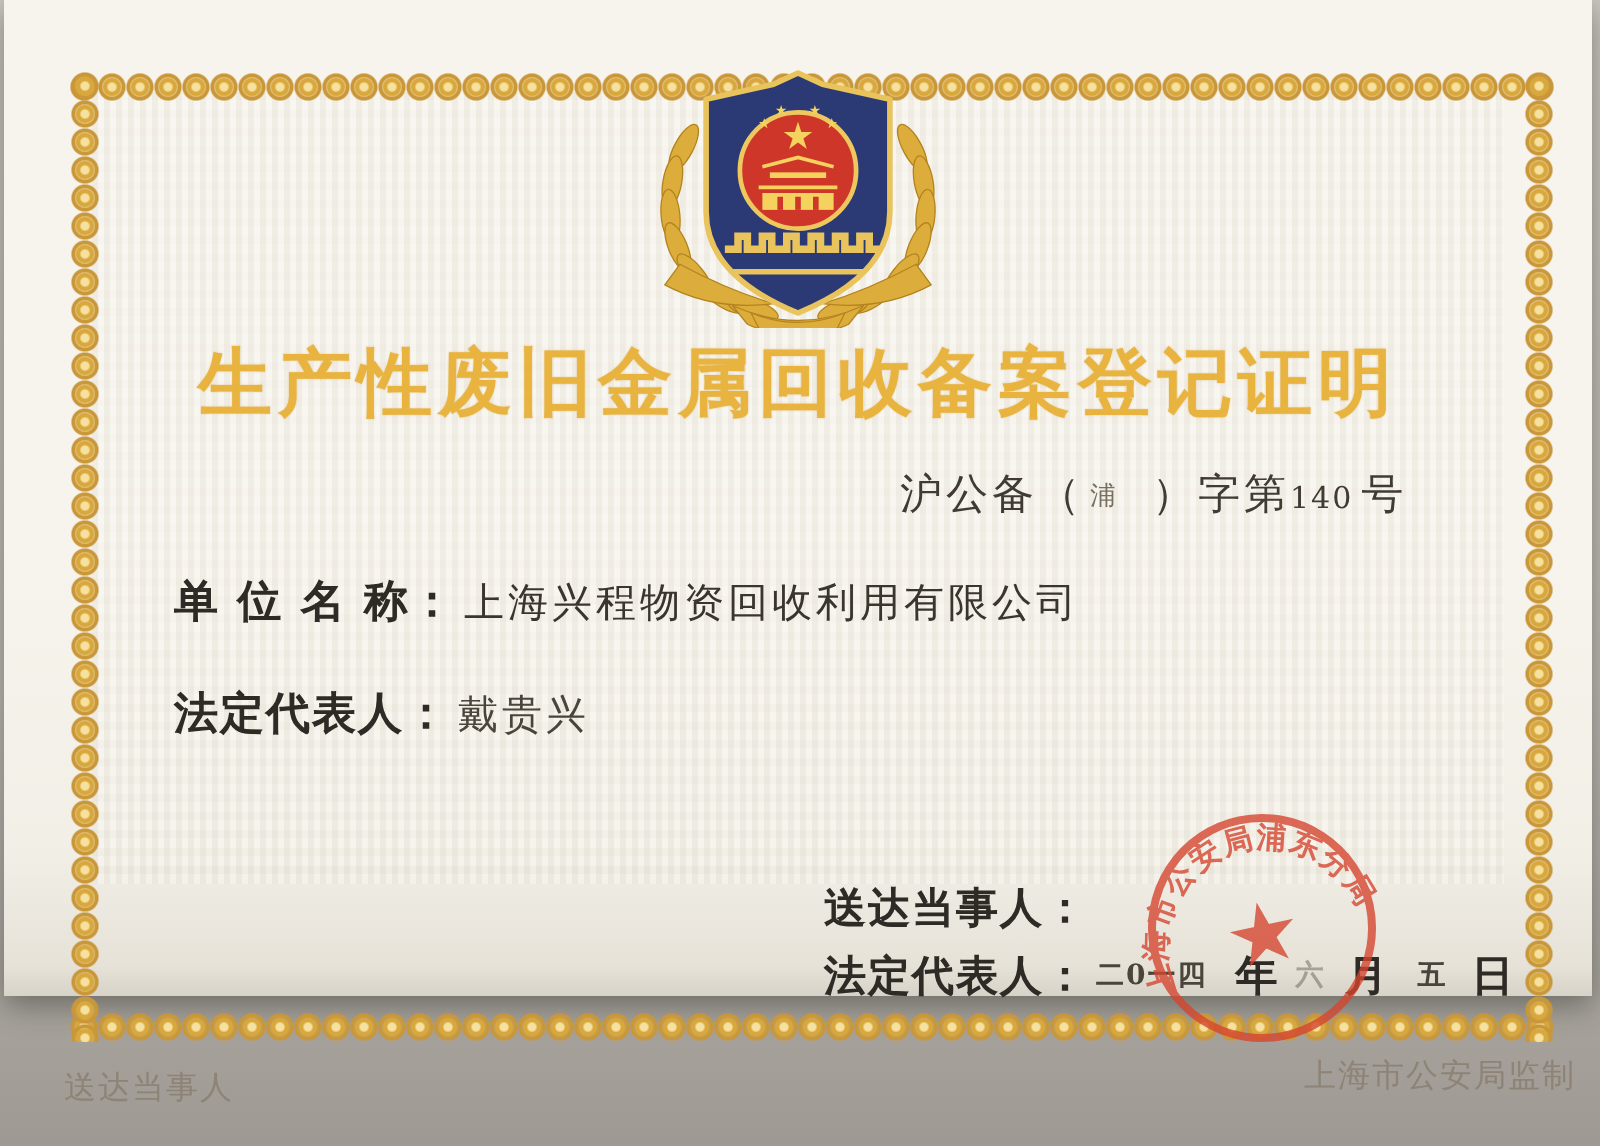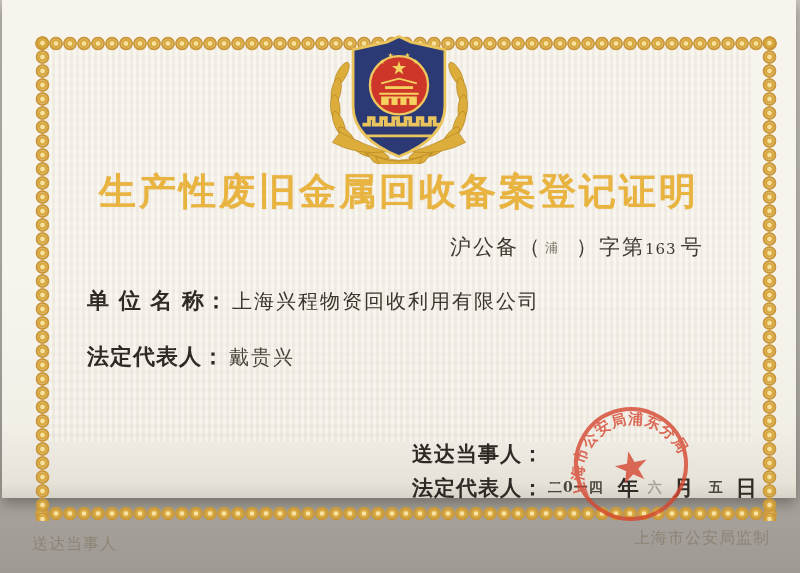--- a/index.html
+++ b/index.html
@@ -72,21 +72,21 @@
   .regline .unit-n{margin-left:10px;}
   .regline .mo{margin-left:8px;opacity:.4;}
   .regline .unit-y{margin-left:14px;}
   .regline .dy{margin-left:14px;}
   .regline .unit-r{margin-left:12px;}
 
   .seal{position:absolute;left:567px;top:402px;width:124px;height:124px;z-index:6;opacity:.88;}
 
   .footer{position:absolute;z-index:3;font-size:16px;color:#8d8376;letter-spacing:1px;}
   .footer.left{left:30px;top:534px;}
-  .footer.right{right:26px;top:528px;}
+  .footer.right{right:8px;top:528px;}
 </style>
 </head>
 <body>
 
 <div class="photo">
   <div class="paper">
     <div class="watermark"></div>
 
     <div class="frame">
       <div class="chain h top"></div>
@@ -134,21 +134,21 @@
         <rect x="83.5" y="90" width="3" height="7" fill="#ce3629"></rect>
         <rect x="93" y="90" width="3" height="7" fill="#ce3629"></rect>
       </g>
       <path d="M46 118 h7 v-7 h5 v7 h8 v-7 h5 v7 h8 v-7 h5 v7 h8 v-7 h5 v7 h8 v-7 h5 v7 h8 v-7 h5 v7 h7" fill="none" stroke="#e9c35c" stroke-width="4"></path>
       <path d="M50 130 H120" fill="none" stroke="#e9c35c" stroke-width="3"></path>
     </svg>
 
     <div class="title">生产性废旧金属回收备案登记证明</div>
 
     <div class="docnum">
-      <span>沪公备（</span><span class="branch hand">浦</span><span>）字第</span><span class="num">163</span><span>号</span>
+      <span>沪公备（</span><span class="branch hand">浦</span><span>）字第</span><span class="num">140</span><span>号</span>
     </div>
 
     <div class="field f2">
       <span class="label">法定代表人：</span><span class="value hand">戴贵兴</span>
     </div>
     <div class="field f1">
       <span class="label">单 位 名 称：</span><span class="value">上海兴程物资回收利用有限公司</span>
     </div>
 
     <div class="regline authority">

